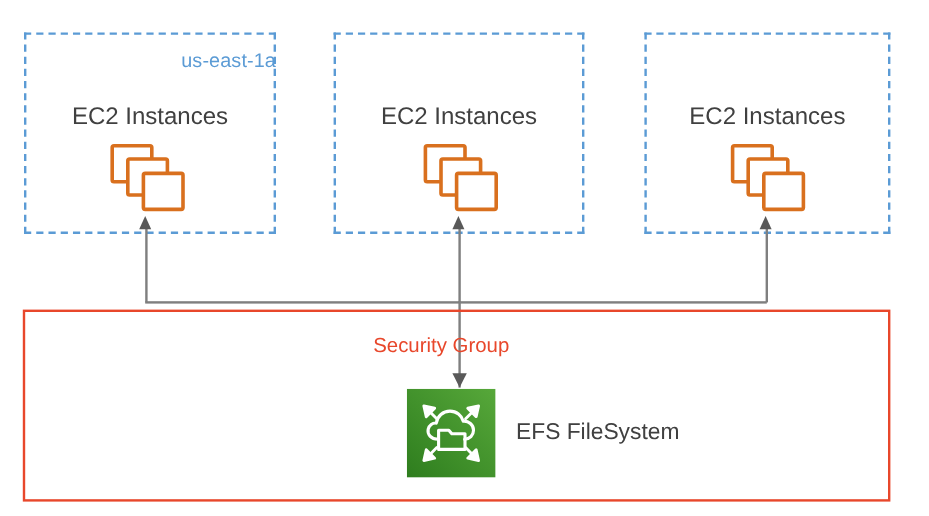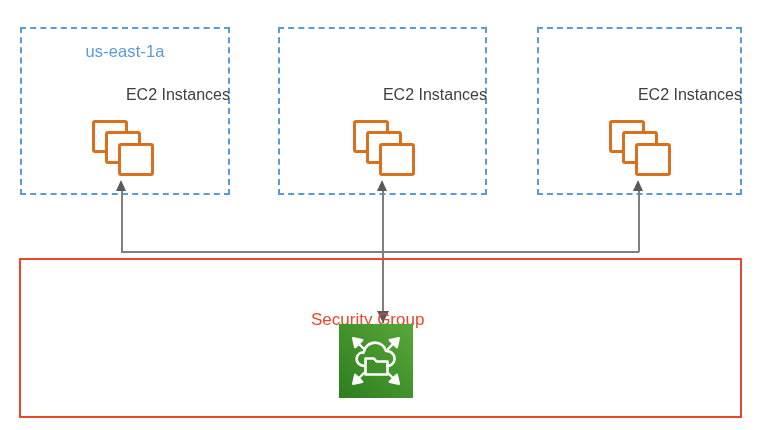--- a/index.html
+++ b/index.html
@@ -22,33 +22,33 @@
   .az-box {
     position: absolute;
     box-sizing: border-box;
     border: 2px dashed #5B9BD5;
     background: transparent;
   }
   .az-label {
     position: absolute;
     left: 0;
     right: 0;
-    text-align: center;
+    text-align: right;
     color: #5B9BD5;
     font-size: 16.5px;
     letter-spacing: 0.1px;
     white-space: nowrap;
   }
   .az-sublabel {
     position: absolute;
     left: 0;
     right: 0;
-    text-align: right;
+    text-align: center;
     color: #404040;
-    font-size: 16px;
+    font-size: 20px;
     white-space: nowrap;
   }
 
   
   .ec2-icon {
     position: absolute;
     width: 62px;
     height: 56px;
   }
   .ec2-sq {
@@ -154,21 +154,21 @@
   <div class="conn-line conn-v" style="left:382px; top:190px; height:62px;"></div>
   <div class="arrow-up" style="left:377px; top:180px;"></div>
 
   <div class="conn-line conn-v" style="left:638px; top:190px; height:62px;"></div>
   <div class="arrow-up" style="left:633px; top:180px;"></div>
 
   <div class="conn-line conn-v" style="left:382px; top:251px; height:72px;"></div>
   <div class="arrow-down" style="left:377px; top:311px;"></div>
 
   <div class="sg-box" style="left:19px; top:258px; width:723px; height:160px;"></div>
-  <div class="sg-label" style="left:311px; top:278px;margin-top:32px;">Security Group</div>
+  <div class="sg-label" style="left:311px; top:278px;">Security Group</div>
 
   <div class="efs-icon" style="left:339px; top:324px;">
     <svg width="74" height="74" viewBox="0 0 74 74">
       <defs>
         <linearGradient id="efsGrad" x1="0%" y1="100%" x2="100%" y2="0%">
           <stop offset="0%" stop-color="#2E7D1E"></stop>
           <stop offset="100%" stop-color="#57A83A"></stop>
         </linearGradient>
       </defs>
       <rect x="0" y="0" width="74" height="74" fill="url(#efsGrad)"></rect>
@@ -184,14 +184,15 @@
         <polygon points="14.2,14.2 23.2,16.2 16.2,23.2"></polygon>
         <line x1="58" y1="16" x2="49" y2="25"></line>
         <polygon points="59.8,14.2 57.8,23.2 50.8,16.2"></polygon>
         <line x1="16" y1="58" x2="25" y2="49"></line>
         <polygon points="14.2,59.8 16.2,50.8 23.2,57.8"></polygon>
         <line x1="58" y1="58" x2="49" y2="49"></line>
         <polygon points="59.8,59.8 50.8,57.8 57.8,50.8"></polygon>
       </g>
     </svg>
   </div>
+  <div class="efs-label" style="left:430px; top:350px;">EFS FileSystem</div>
 
 </div>
 
 </body></html>

